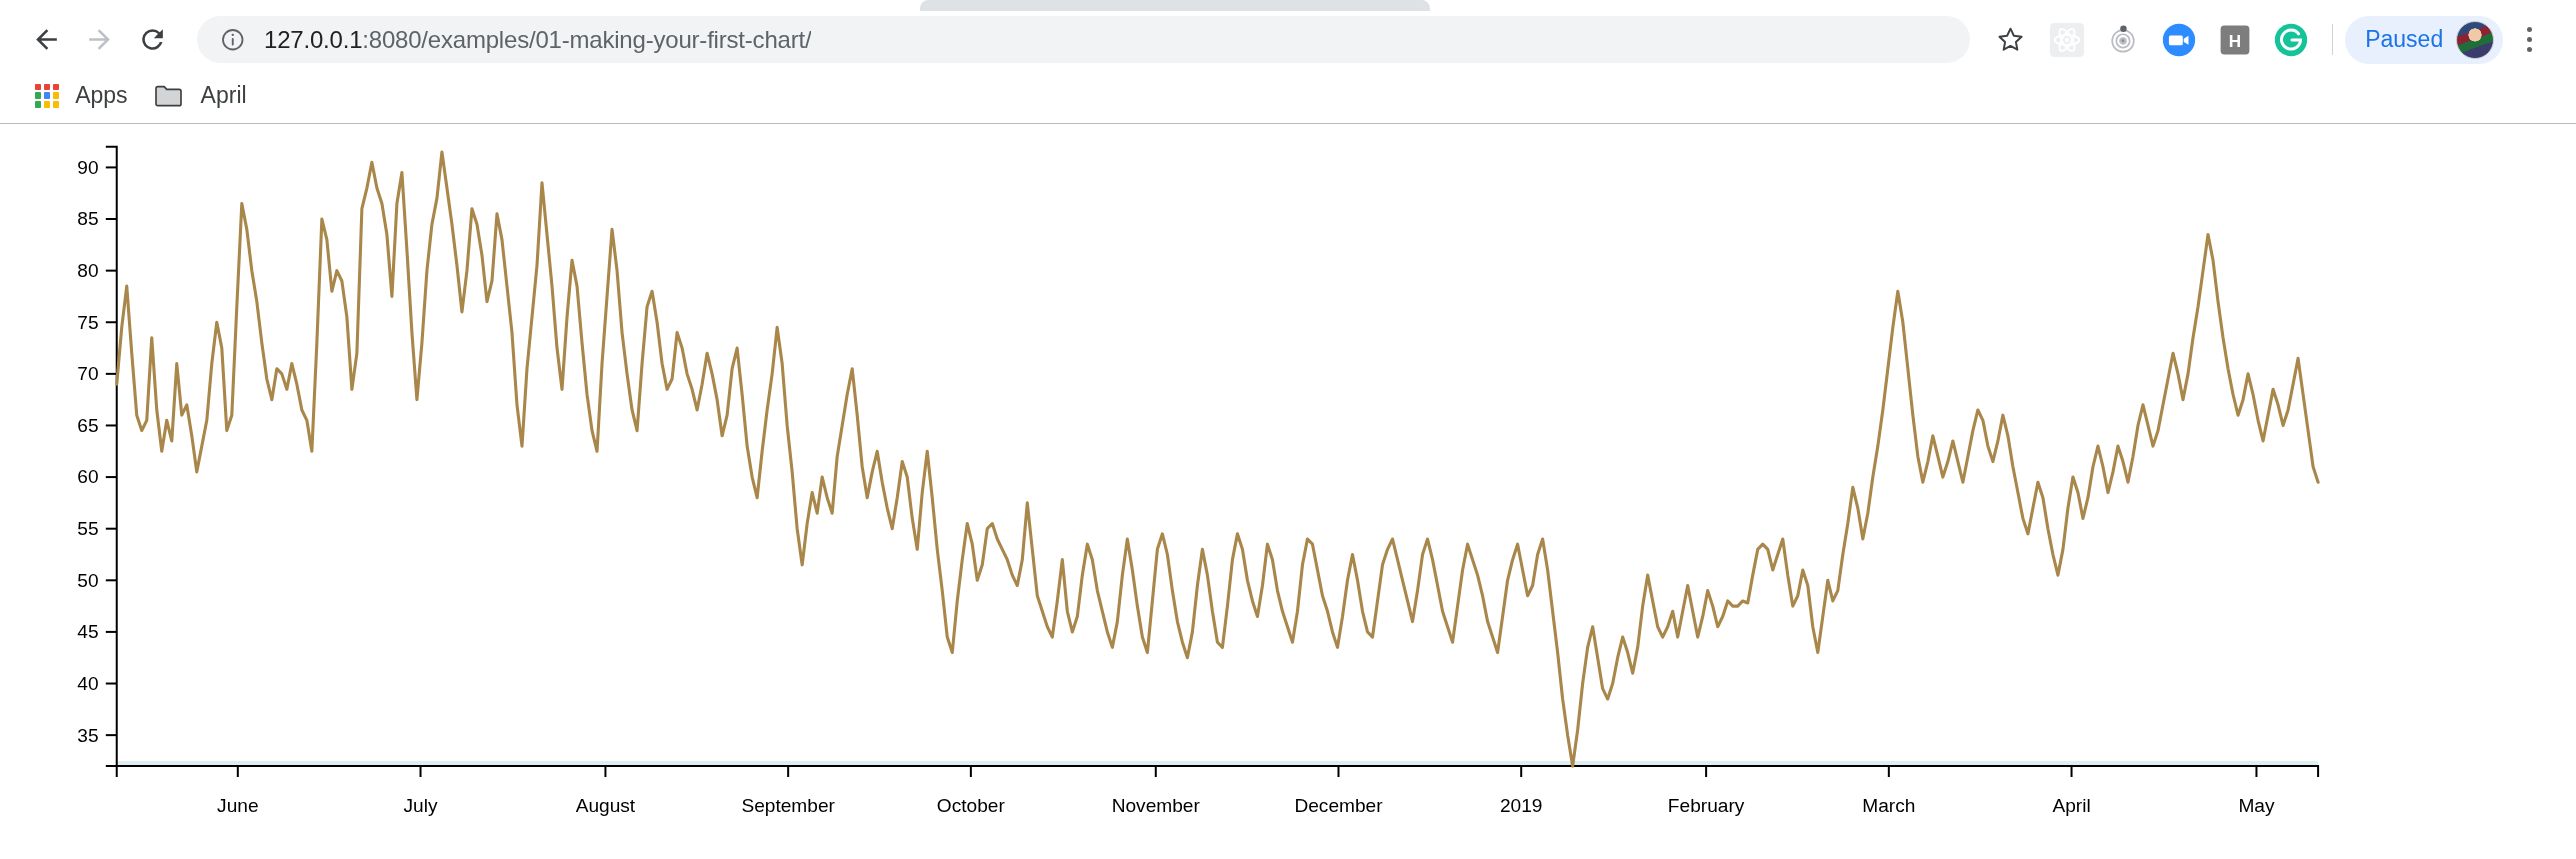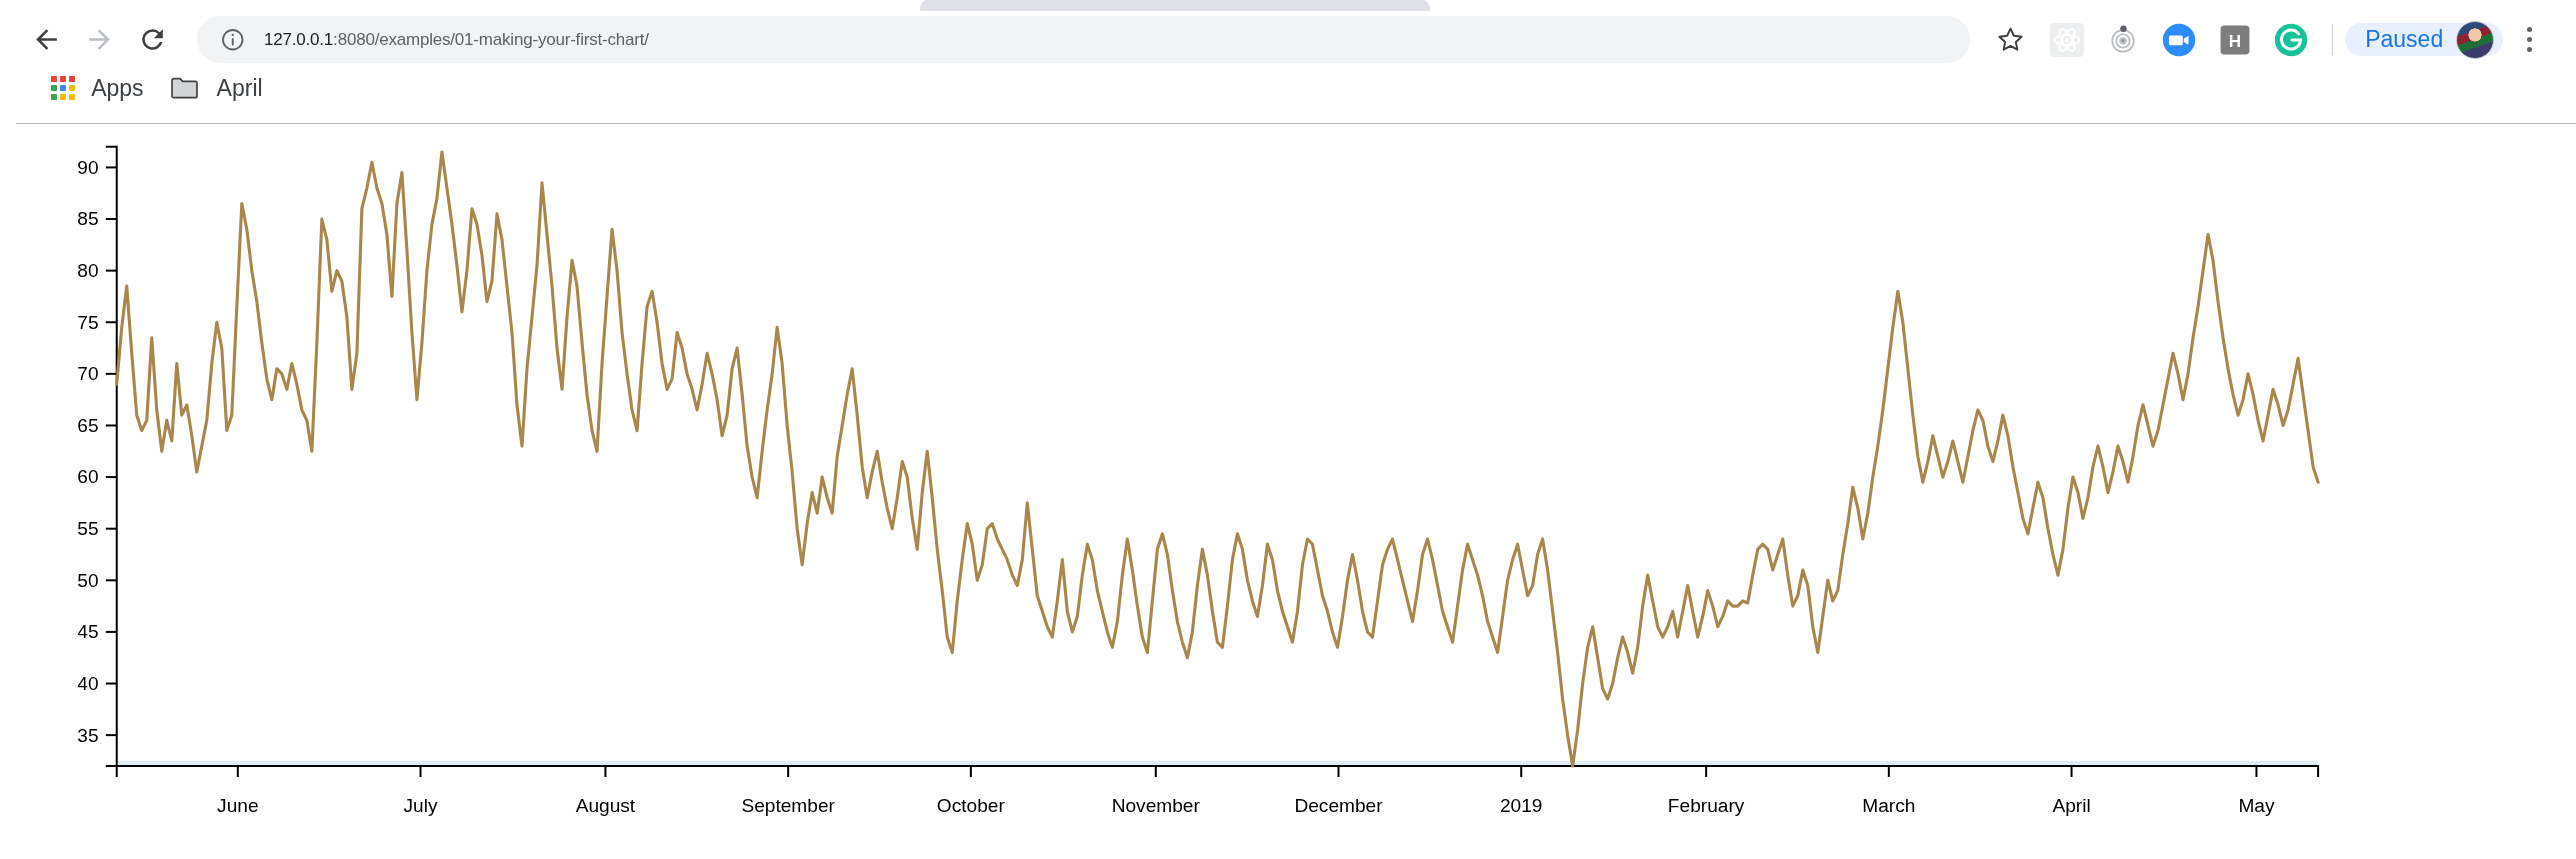--- a/index.html
+++ b/index.html
@@ -22,48 +22,48 @@
             border-radius:50%; flex:0 0 auto; }
   .navbtn svg { display:block; }
 
   .omnibox {
     flex:1 1 auto; height:47px; background:#f1f3f4; border-radius:24px;
     display:flex; align-items:center; padding:0 22px; margin:0 12.8px 0 18px;
     min-width:0;
   }
   .omni-icon { flex:0 0 auto; width:27px; height:27px; margin-right:18px; display:flex;
                align-items:center; justify-content:center; }
-  .omni-text { font-size:17px; color:#5f6368; letter-spacing:-0.2px; white-space:nowrap;
+  .omni-text { font-size:24px; color:#5f6368; letter-spacing:-0.2px; white-space:nowrap;
                overflow:hidden; text-overflow:ellipsis; }
   .omni-text .host { color:#202124; }
 
   .ext-icons { display:flex; align-items:center; flex:0 0 auto; gap:0px; }
   .ticon { width:56px; height:56px; display:flex; align-items:center; justify-content:center;
            flex:0 0 auto; }
   .sep { width:0.9px; height:31px; background:#cdd1d6; margin:0 12.8px; flex:0 0 auto; }
 
   .profile-pill {
     display:flex; align-items:center; gap:12.8px; background:#e8f0fe; border-radius:24px;
-    height:33px; padding:0 9px 0 20px; flex:0 0 auto;
+    height:48px; padding:0 9px 0 20px; flex:0 0 auto;
   }
   .profile-pill .plabel { font-size:23px; color:#1a73e8; white-space:nowrap; }
   .avatar {
     width:38px; height:38px; border-radius:50%; flex:0 0 auto; overflow:hidden;
     background:
       radial-gradient(circle at 50% 36%, #f0c9a8 0 22%, transparent 23%),
       linear-gradient(160deg,#2f4a7a 0 30%, #8a2432 30% 48%, #1f6e3a 48% 66%, #3b3b6e 66% 100%);
     border:0.9px solid #c4c8cc;
   }
   .menu-dots { width:53px; height:53px; display:flex; flex-direction:column; align-items:center;
                justify-content:center; gap:4.6px; flex:0 0 auto; }
   .menu-dots i { width:5.5px; height:5.5px; border-radius:50%; background:#5f6368; display:block; }
 
   
-  .bookmarks { height:56px; background:#fff; display:flex; padding:0 22px;
-               border-bottom:0.9px solid #b6b9bd;margin-left:16px; }
+  .bookmarks { height:56px; background:#fff; display:flex; align-items:center; padding:0 22px;
+               border-bottom:0.9px solid #b6b9bd; }
   .bm { display:flex; align-items:center; height:40px; padding:0 12.8px; border-radius:5.5px; }
   .bm-label { font-size:23px; color:#3c4043; margin-left:16.4px; white-space:nowrap; }
   .apps-grid { width:24px; height:24px; display:grid; grid-template-columns:repeat(3,1fr);
                grid-template-rows:repeat(3,1fr); gap:2.7px; }
   .apps-grid i { display:block; border-radius:0.9px; }
 
   
   .page { width:2576px; height:735px; background:#fff; position:relative; }
   .chart-wrap { position:absolute; left:0; top:0; }
   svg.chart { display:block; }

